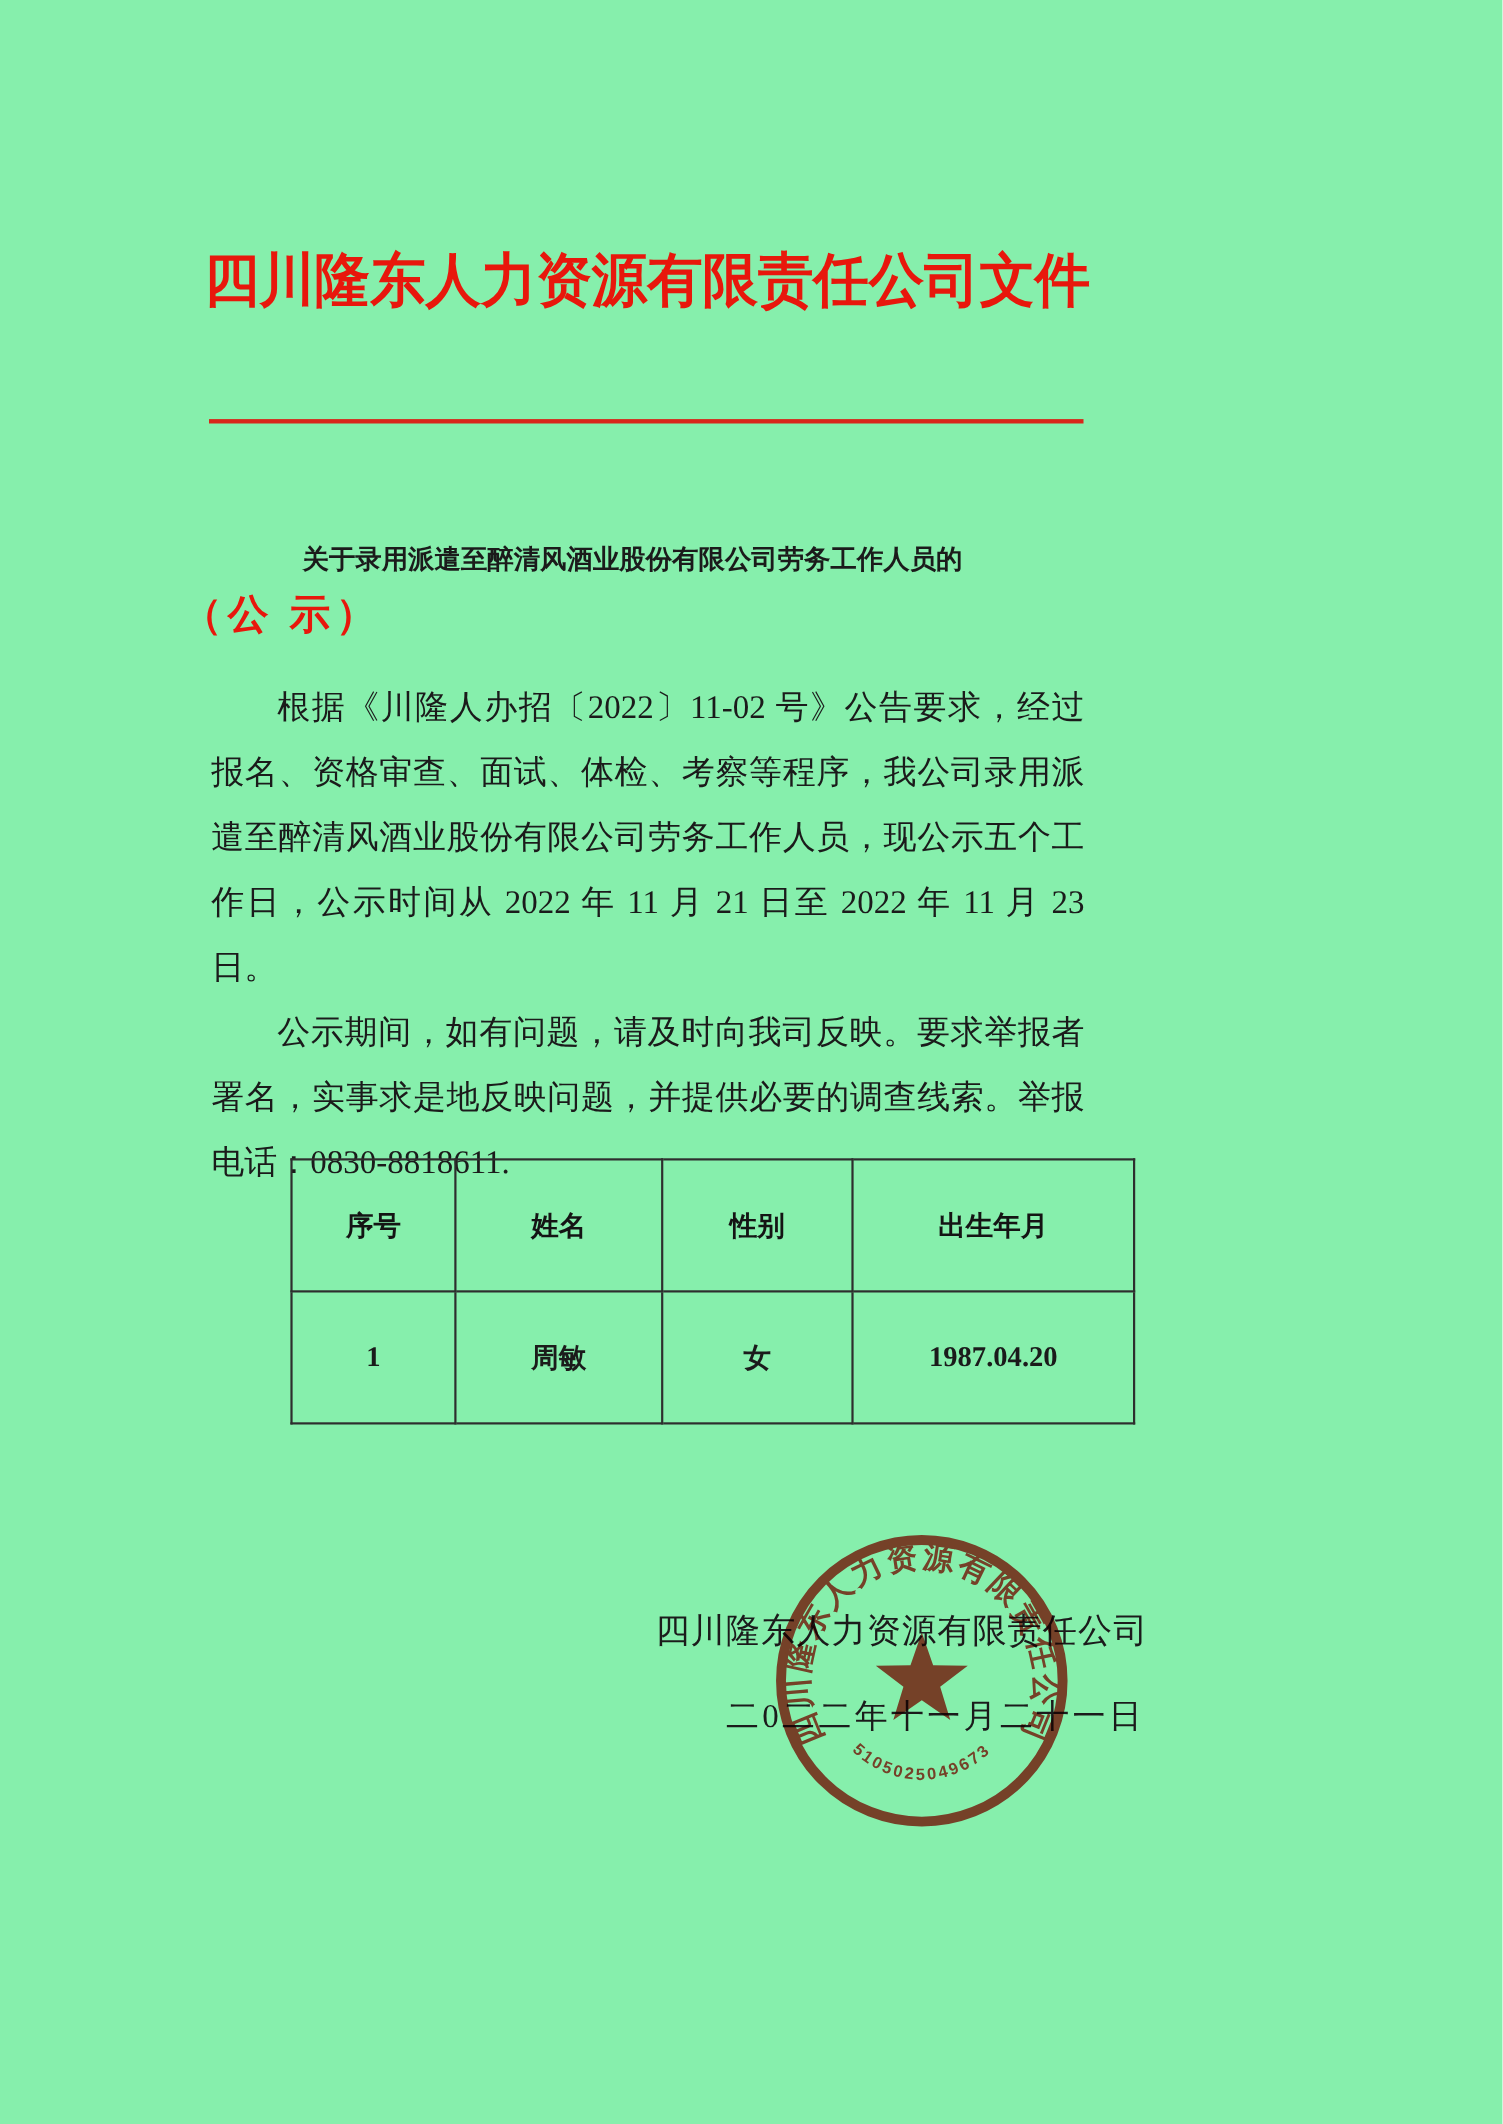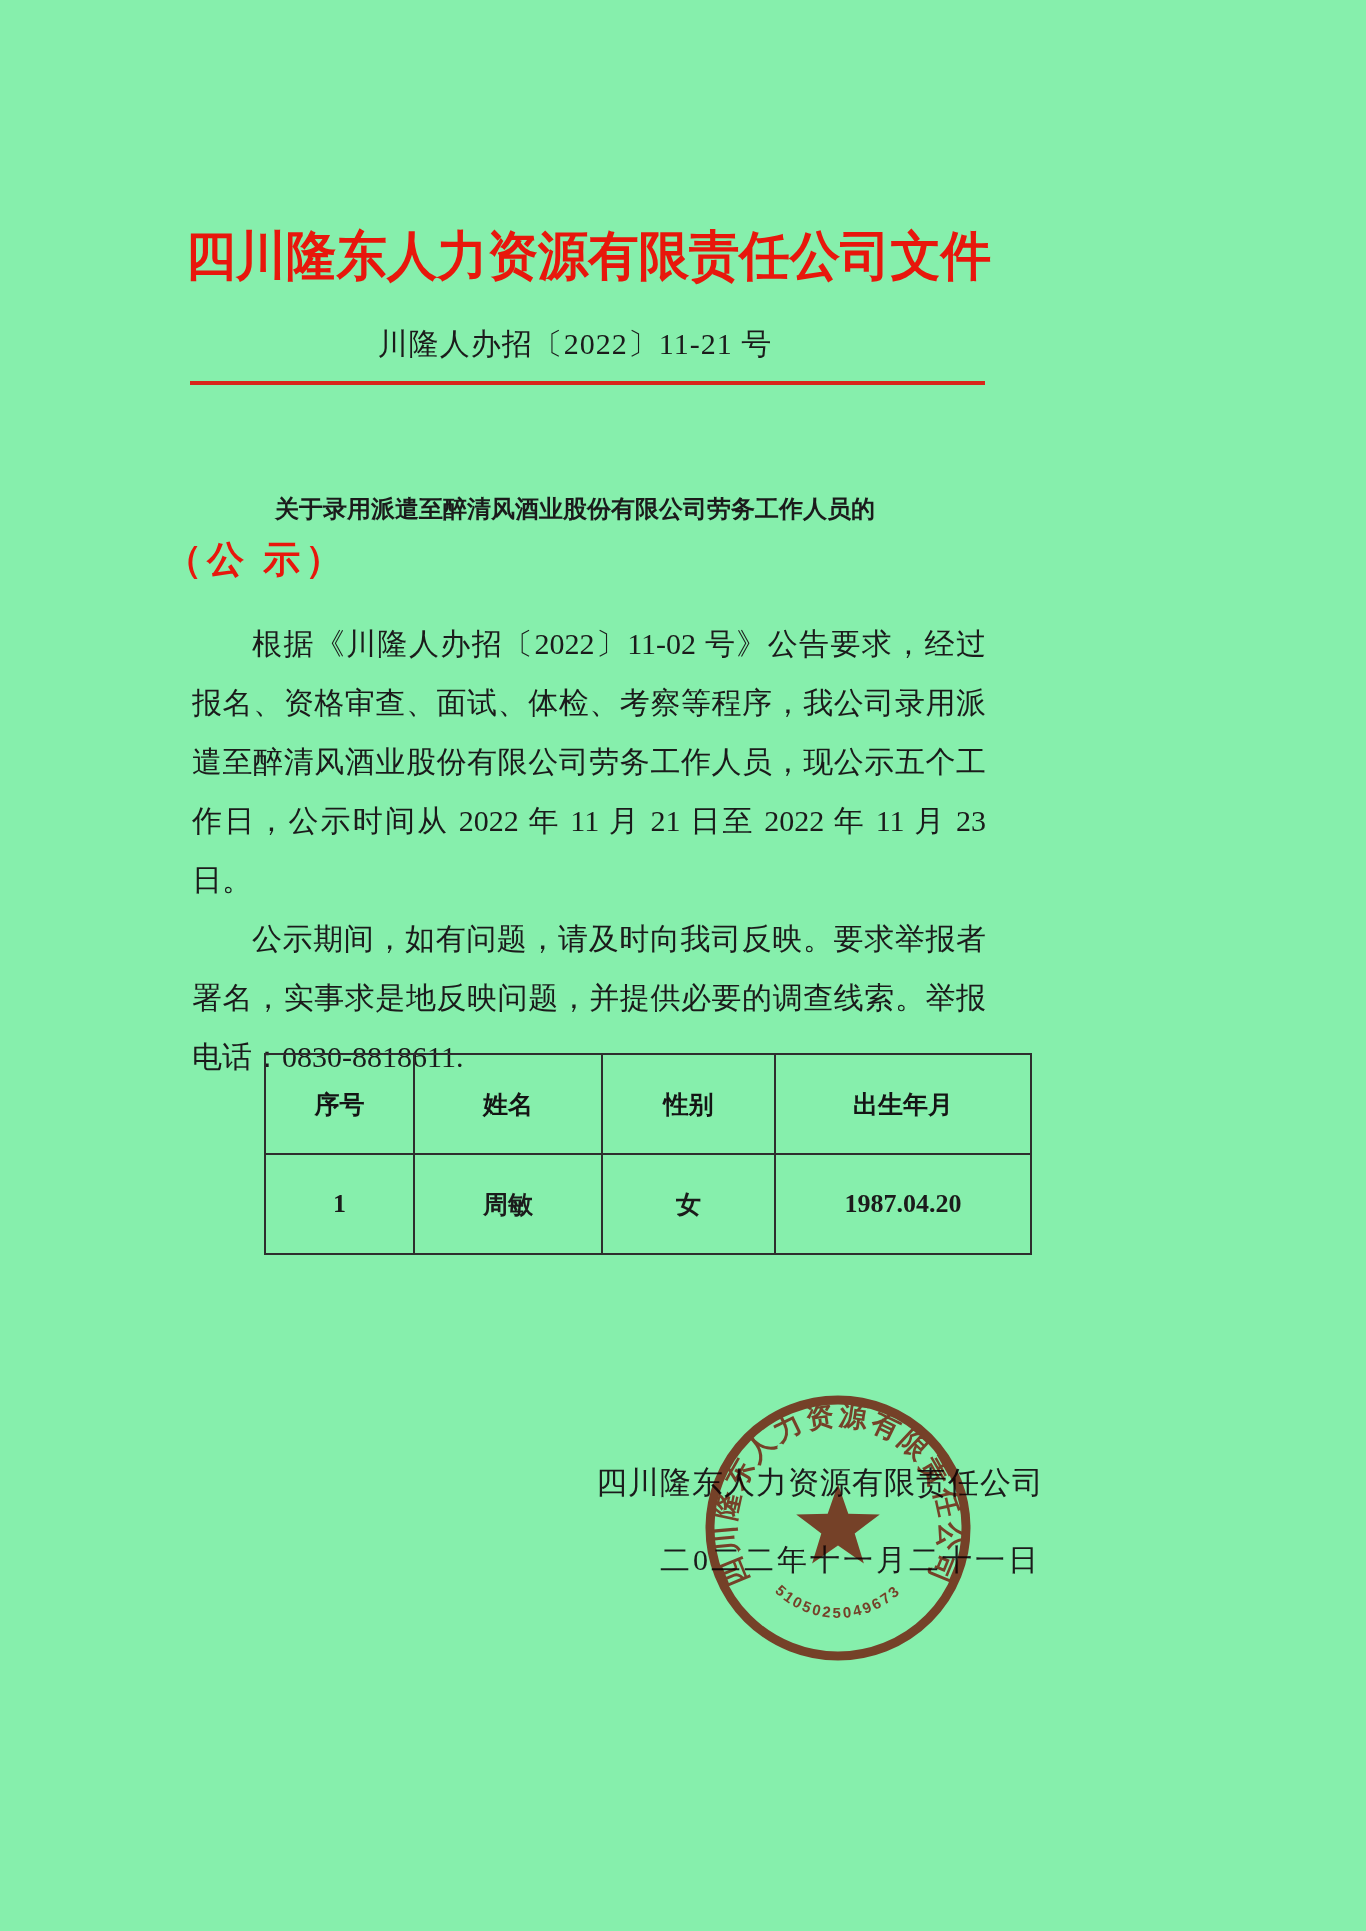--- a/index.html
+++ b/index.html
@@ -39,21 +39,21 @@
     font-size:30px; line-height:59px;
     text-align:justify; text-justify:inter-ideograph;
   }
   .body-text p { text-indent:2em; margin:0; }
   .roster-table {
     position:absolute; top:1053px; left:264px;
     border-collapse:collapse; table-layout:fixed;
   }
   .roster-table th, .roster-table td {
     border:2px solid #2e2e2e; text-align:center; vertical-align:middle;
-    height:100px; padding:0;
+    height:120px; padding:0;
   }
   .roster-table th {
     font-family:"Liberation Sans","DejaVu Sans",sans-serif;
     font-size:25px; font-weight:bold; color:#141414;
   }
   .cell-serif { font-size:26px; font-weight:bold; font-family:"Liberation Serif","DejaVu Serif",serif; }
   .cell-sans  { font-size:25px; font-weight:bold; font-family:"Liberation Sans","DejaVu Sans",sans-serif; }
   .sig-company {
     position:absolute; top:1462px; left:596px;
     font-size:31px; letter-spacing:1px; white-space:nowrap;
@@ -72,21 +72,20 @@
   .seal .ring-text { font-size:28px; letter-spacing:3px; }
   .seal .serial-text { font-size:15px; letter-spacing:2.5px; }
 </style>
 </head>
 <body>
 
 <div class="page">
 
   <div class="doc-title">四川隆东人力资源有限责任公司文件</div>
 
-  <div class="doc-number">川隆人办招〔2022〕11-21 号</div>
 
   <div class="red-rule"></div>
 
   <div class="notice-title">关于录用派遣至醉清风酒业股份有限公司劳务工作人员的</div>
 
   <div class="notice-subtitle">（公 示）</div>
 
   <div class="body-text">
     <p>根据《川隆人办招〔2022〕11-02 号》公告要求，经过报名、资格审查、面试、体检、考察等程序，我公司录用派遣至醉清风酒业股份有限公司劳务工作人员，现公示五个工作日，公示时间从 2022 年 11 月 21 日至 2022 年 11 月 23 日。</p>
     <p>公示期间，如有问题，请及时向我司反映。要求举报者署名，实事求是地反映问题，并提供必要的调查线索。举报电话：0830-8818611.</p>

